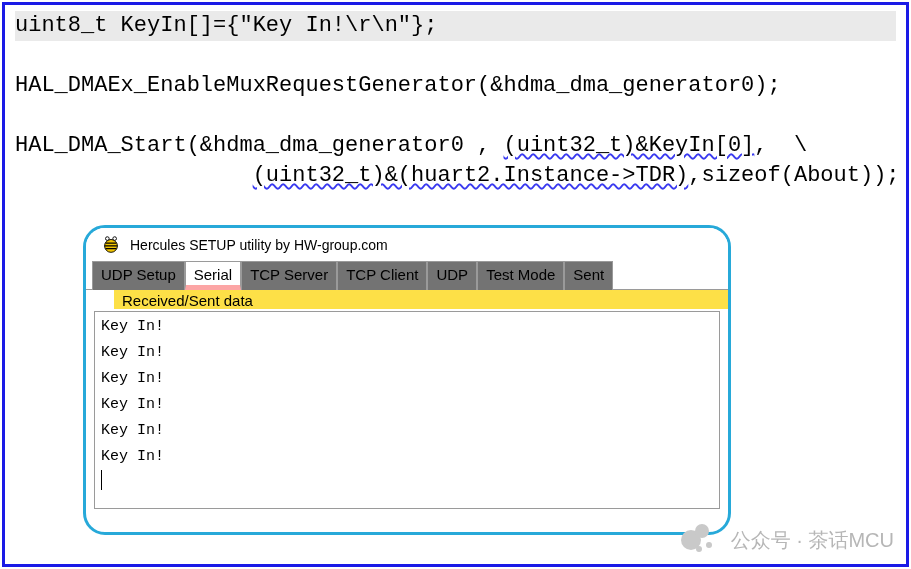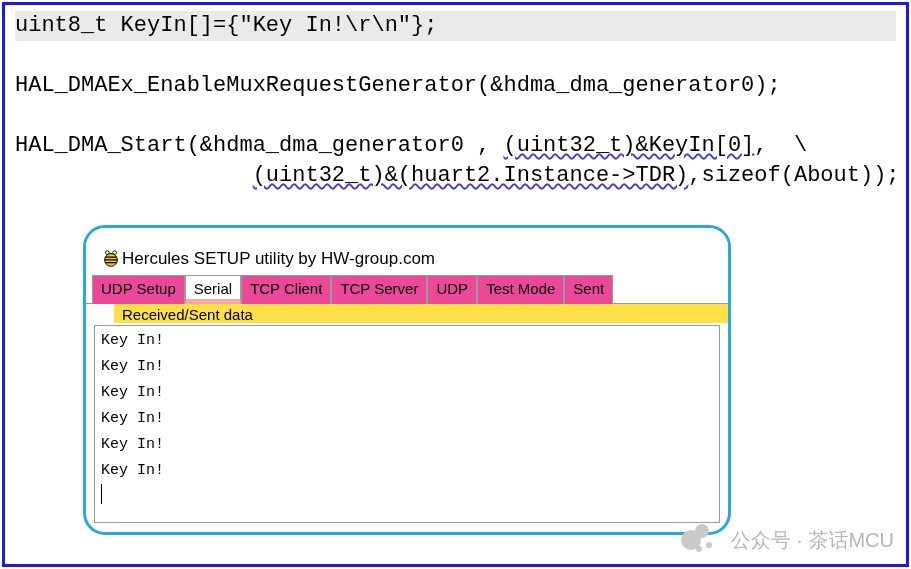--- a/index.html
+++ b/index.html
@@ -43,22 +43,23 @@
     width: 648px;
     height: 310px;
     border: 3px solid #27a9d9;
     border-radius: 22px;
     background: #fff;
     overflow: hidden;
   }
   .titlebar {
     display: flex;
     align-items: center;
-    padding: 20px 10px 4px 14px;
-    font-size: 17px;
+    gap: 8px;
+    padding: 6px 10px 4px 14px;
+    font-size: 14px;
     color: #000;
     background: #fff;
   }
   .bee-icon {
     width: 22px; height: 22px;
     display: inline-block;
     position: relative;
   }
   .bee-icon svg { width: 22px; height: 22px; }
   .tabstrip {
@@ -67,21 +68,21 @@
     padding: 0 6px;
     background: #fff;
     border-bottom: 1px solid #9a9a9a;
     height: 30px;
     font-size: 15px;
   }
   .tab {
     padding: 4px 8px 2px 8px;
     border: 1px solid #9a9a9a;
     border-bottom: none;
-    background: #ec4899;
+    background: #737373;
     margin-right: 0px;
     position: relative;
     top: 1px;
     cursor: default;
     color: #000;
     white-space: nowrap;
   }
   .tab.active {
     background: #fff;
     border-bottom: 5px solid #fca5a5;
@@ -167,22 +168,22 @@
           <circle cx="8" cy="5" r="2" fill="#fff" stroke="#000"></circle>
           <circle cx="16" cy="5" r="2" fill="#fff" stroke="#000"></circle>
         </svg>
       </span>
       <span>Hercules SETUP utility by HW-group.com</span>
     </div>
 
     <div class="tabstrip">
       <div class="tab"><span>UDP Setup</span></div>
       <div class="tab active"><span>Serial</span></div>
+      <div class="tab"><span>TCP Server</span></div>
       <div class="tab"><span>TCP Client</span></div>
-      <div class="tab"><span>TCP Server</span></div>
       <div class="tab"><span>UDP</span></div>
       <div class="tab"><span>Test Mode</span></div>
       <div class="tab"><span>Sent</span></div>
     </div>
 
     <div class="groupbox-label">Received/Sent data</div>
 
     <div class="terminal"><span>Key In!</span>
 <span>Key In!</span>
 <span>Key In!</span>

